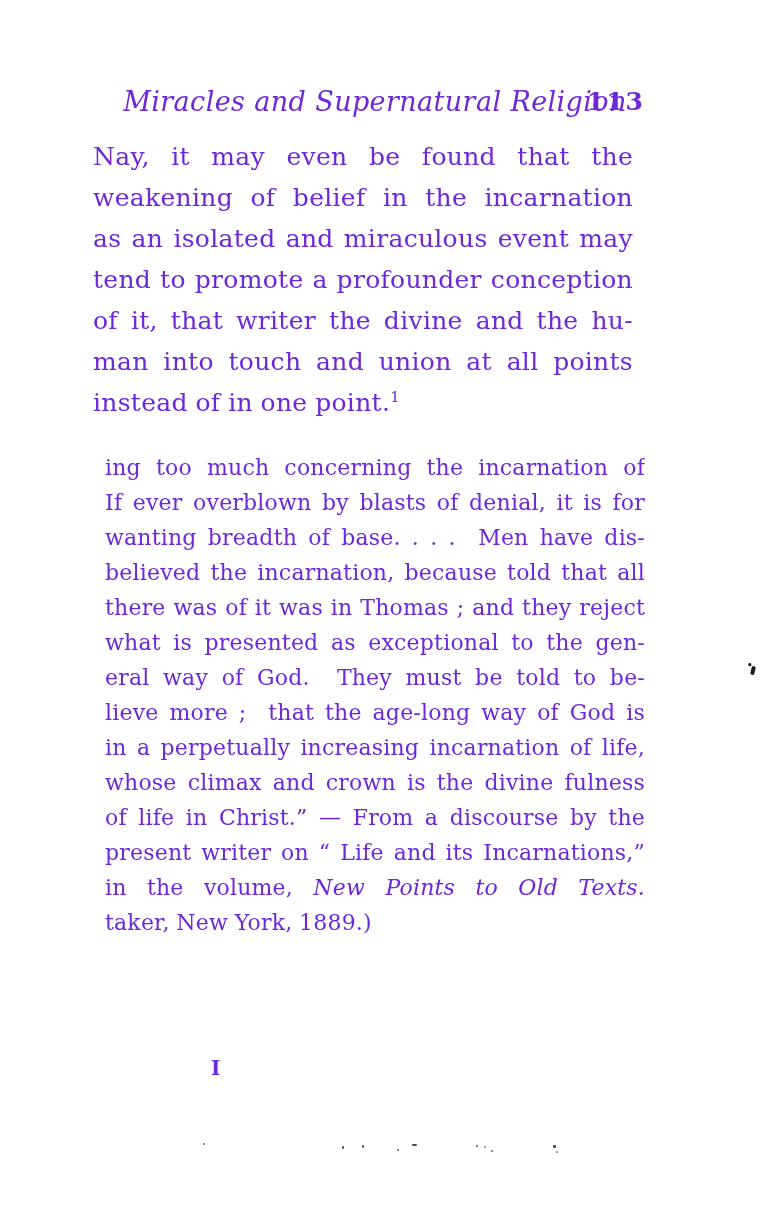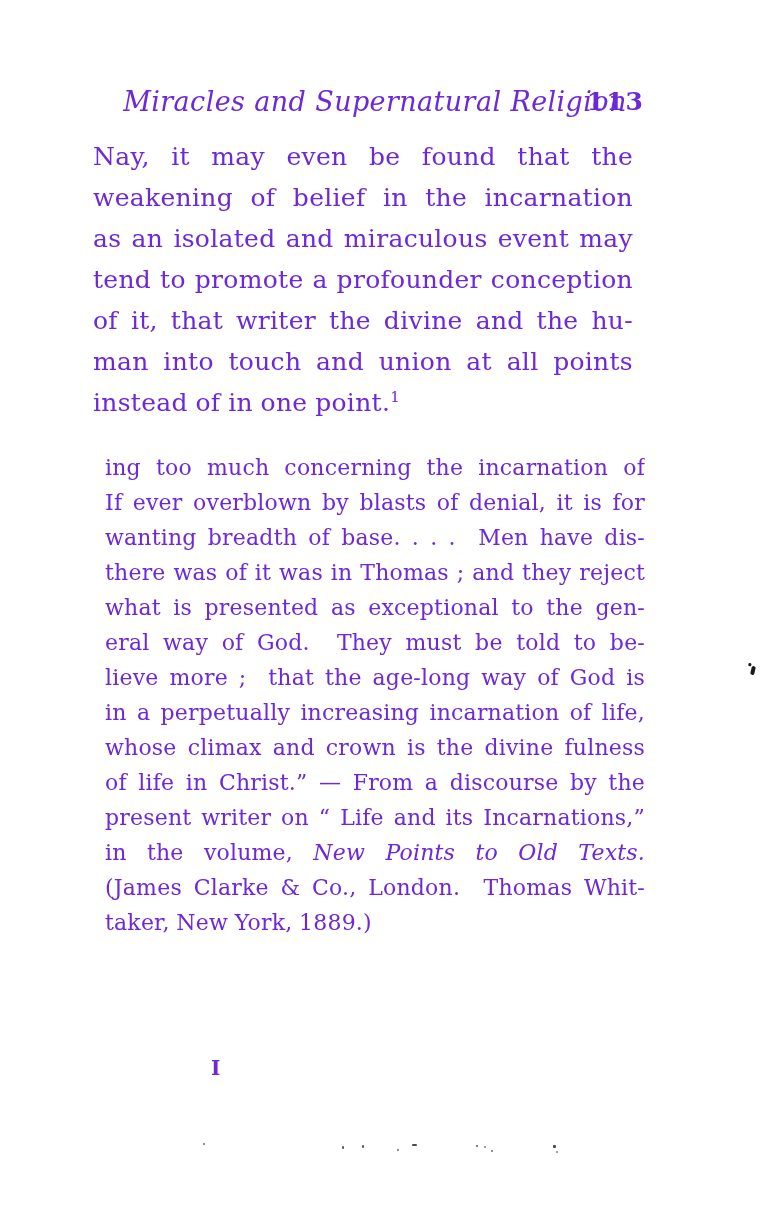--- a/index.html
+++ b/index.html
@@ -96,30 +96,30 @@
     <div class="bline">tend to promote a profounder conception</div>
     <div class="bline">of it, that writer the divine and the hu-</div>
     <div class="bline">man into touch and union at all points</div>
     <div class="bline lastline"><span>instead of in one point.</span><span class="fnref">1</span></div>
   </div>
 
   <div class="footnote">
     <div class="fline">ing too much concerning the incarnation of</div>
     <div class="fline">If ever overblown by blasts of denial, it is for</div>
     <div class="fline">wanting breadth of base. . . .&nbsp; Men have dis-</div>
+    <div class="fline">believed the incarnation, because told that all</div>
     <div class="fline">there was of it was in Thomas ; and they reject</div>
     <div class="fline">what is presented as exceptional to the gen-</div>
     <div class="fline">eral way of God.&nbsp; They must be told to be-</div>
     <div class="fline">lieve more ;&nbsp; that the age-long way of God is</div>
     <div class="fline">in a perpetually increasing incarnation of life,</div>
     <div class="fline">whose climax and crown is the divine fulness</div>
     <div class="fline">of life in Christ.” — From a discourse by the</div>
     <div class="fline">present writer on “ Life and its Incarnations,”</div>
     <div class="fline"><span>in the volume,</span> <span class="italic">New Points to Old Texts.</span></div>
-    <div class="fline">(James Clarke &amp; Co., London.&nbsp; Thomas Whit-</div>
     <div class="fline lastline">taker, New York, 1889.)</div>
   </div>
 
   <div class="signature-mark">I</div>
 
   <div class="speck sp1"></div>
   <div class="speck sp2"></div>
   <div class="speck sp3"></div>
   <div class="speck sp4"></div>
   <div class="speck sp5"></div>

